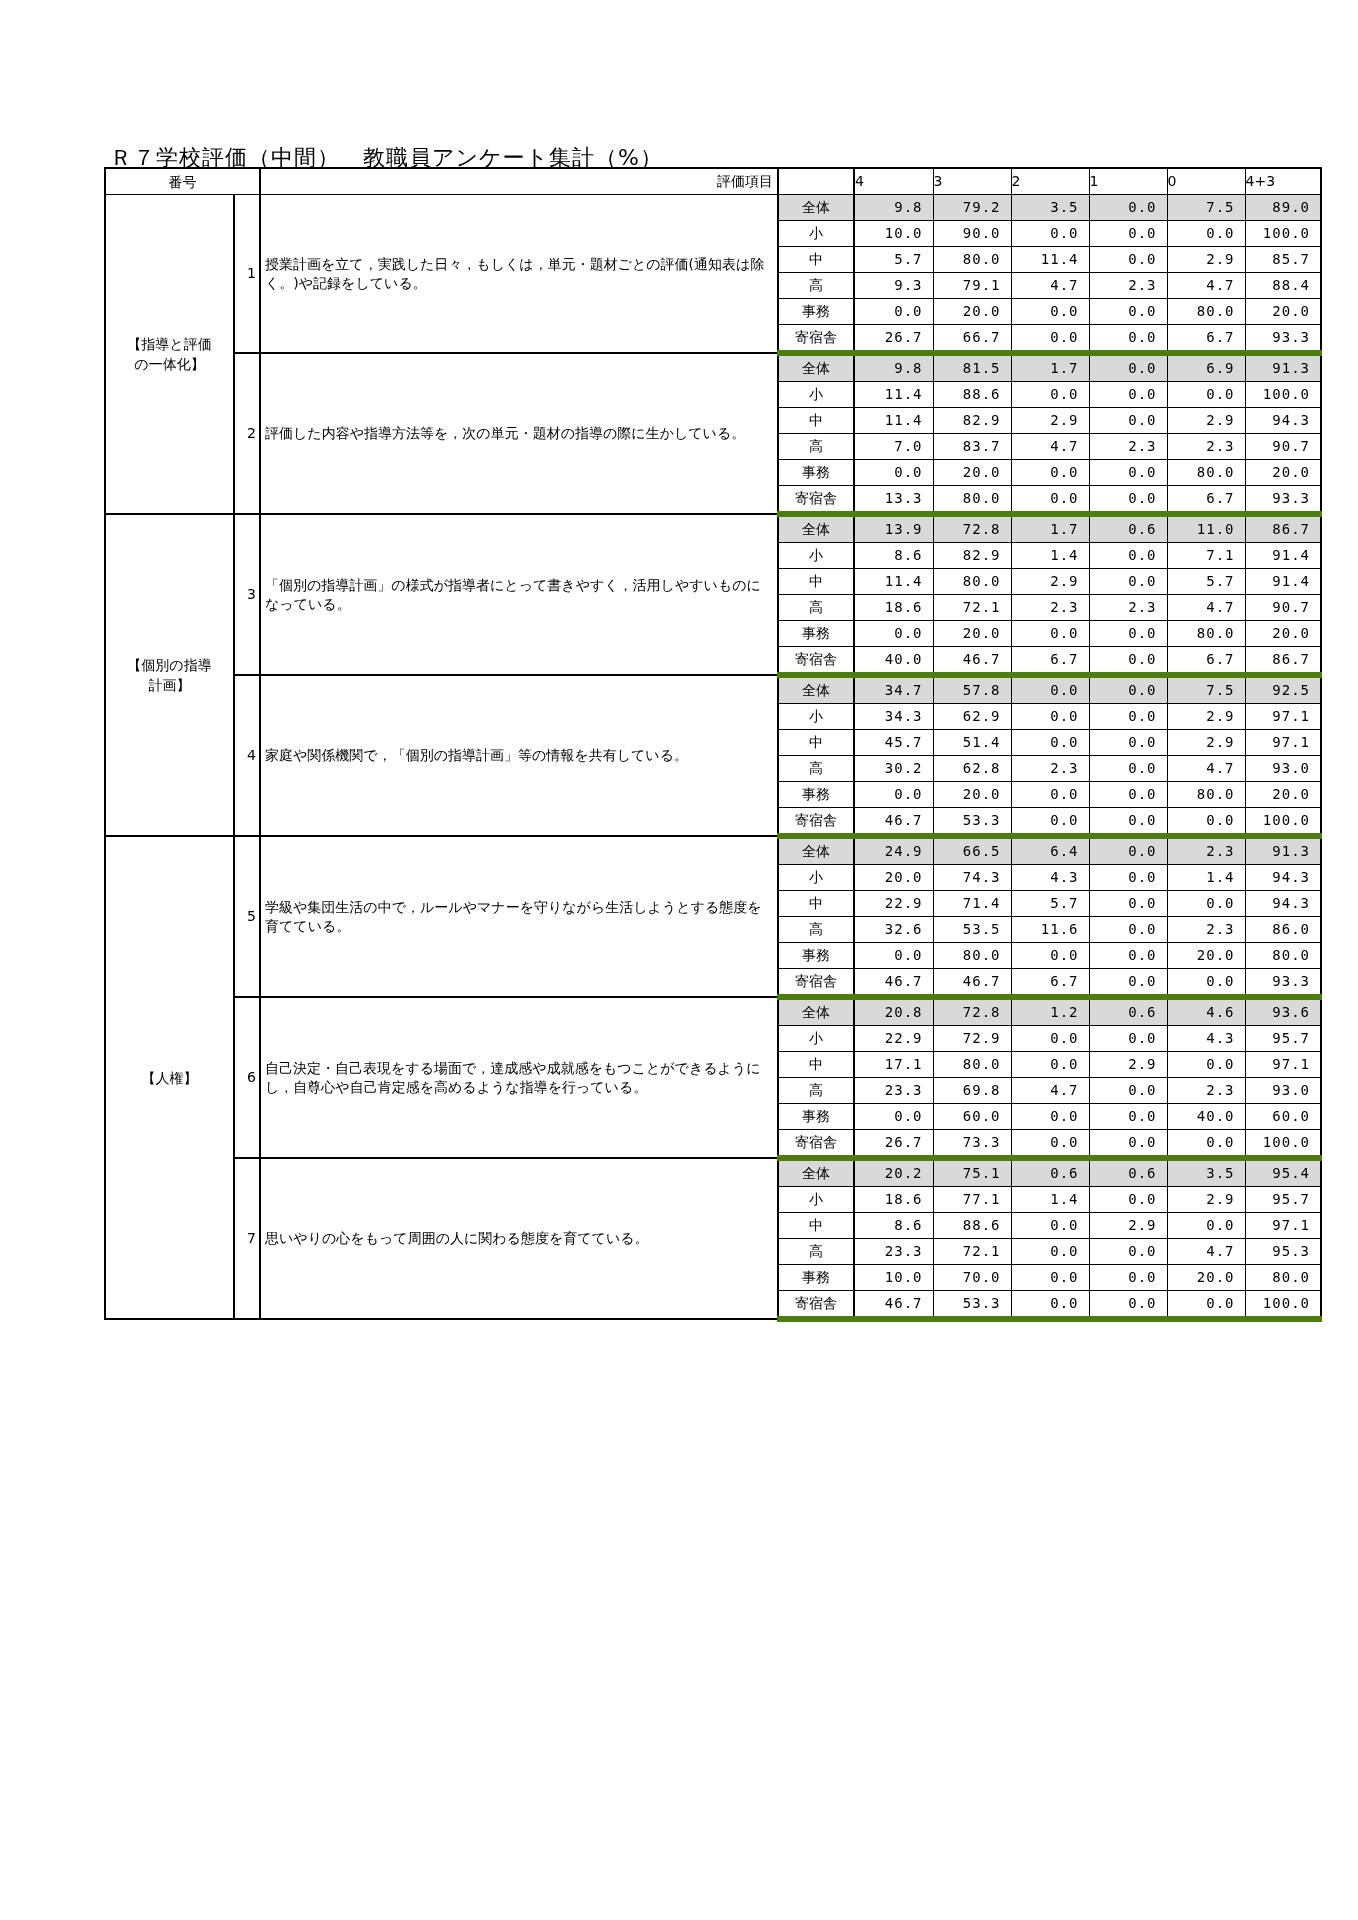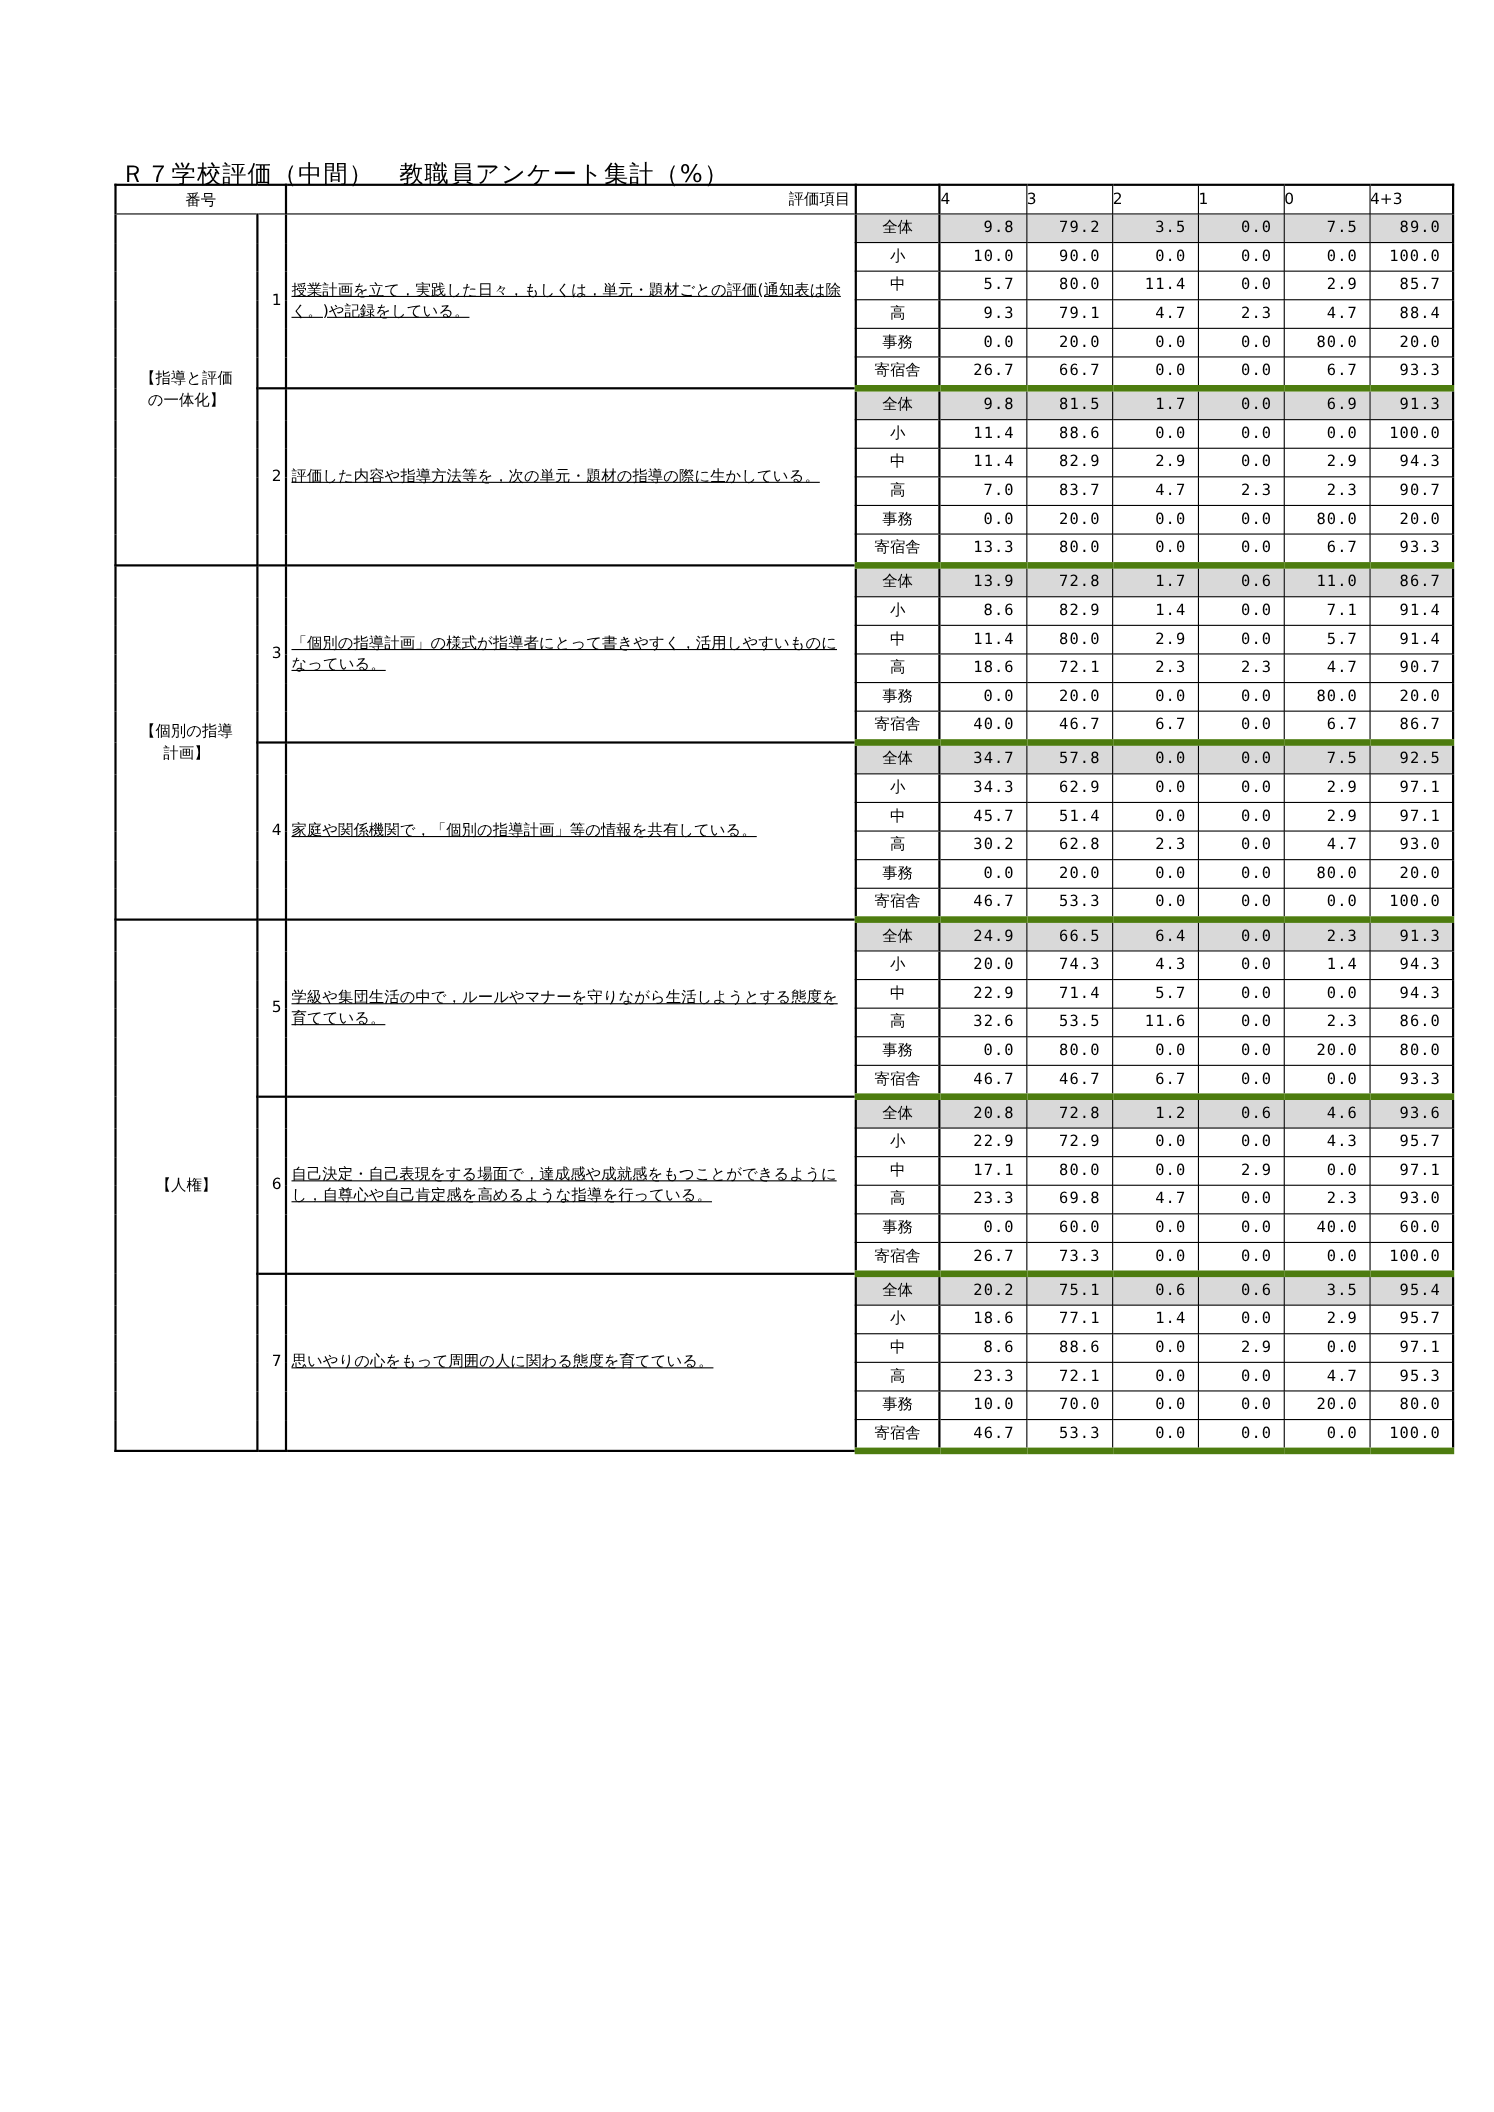--- a/index.html
+++ b/index.html
@@ -9,21 +9,21 @@
   table.survey td { border:1px solid #000; padding:0; font-size:14px; height:25px; line-height:25px; box-sizing:border-box; overflow:hidden; }
   table.survey tr.hdr td { border-top:2px solid #000; }
   td.group { text-align:center; vertical-align:middle; line-height:20px !important; border-left:2px solid #000 !important; border-right:2px solid #000 !important; }
   td.num { text-align:right; padding-right:3px !important; vertical-align:middle; border-right:2px solid #000 !important; }
   td.item { vertical-align:middle; line-height:19px !important; padding:0 4px 0 4px !important; font-size:14.5px; border-right:2px solid #000 !important; }
   td.lbl { text-align:center; border-right:2px solid #000 !important; }
   td.val { text-align:right; padding-right:10px !important; font-family:"DejaVu Sans Mono", "Liberation Mono", monospace; font-size:14px; letter-spacing:1px; }
   td.last { border-right:2px solid #000 !important; }
   tr.total td.lbl, tr.total td.val { background:#d9d9d9; }
   tr.block-end td { border-bottom:6px solid #4d7c0f; }
-  .item-text { display:block; white-space:normal; word-break:break-all;text-decoration:underline; }
+  .item-text { display:block; white-space:normal; word-break:break-all; }
 </style>
 </head>
 <body>
 
 <div class="title">Ｒ７学校評価（中間）　教職員アンケート集計（%）</div>
 
 <table class="survey">
   <colgroup>
     <col style="width:129px">
       <col style="width:26px">

